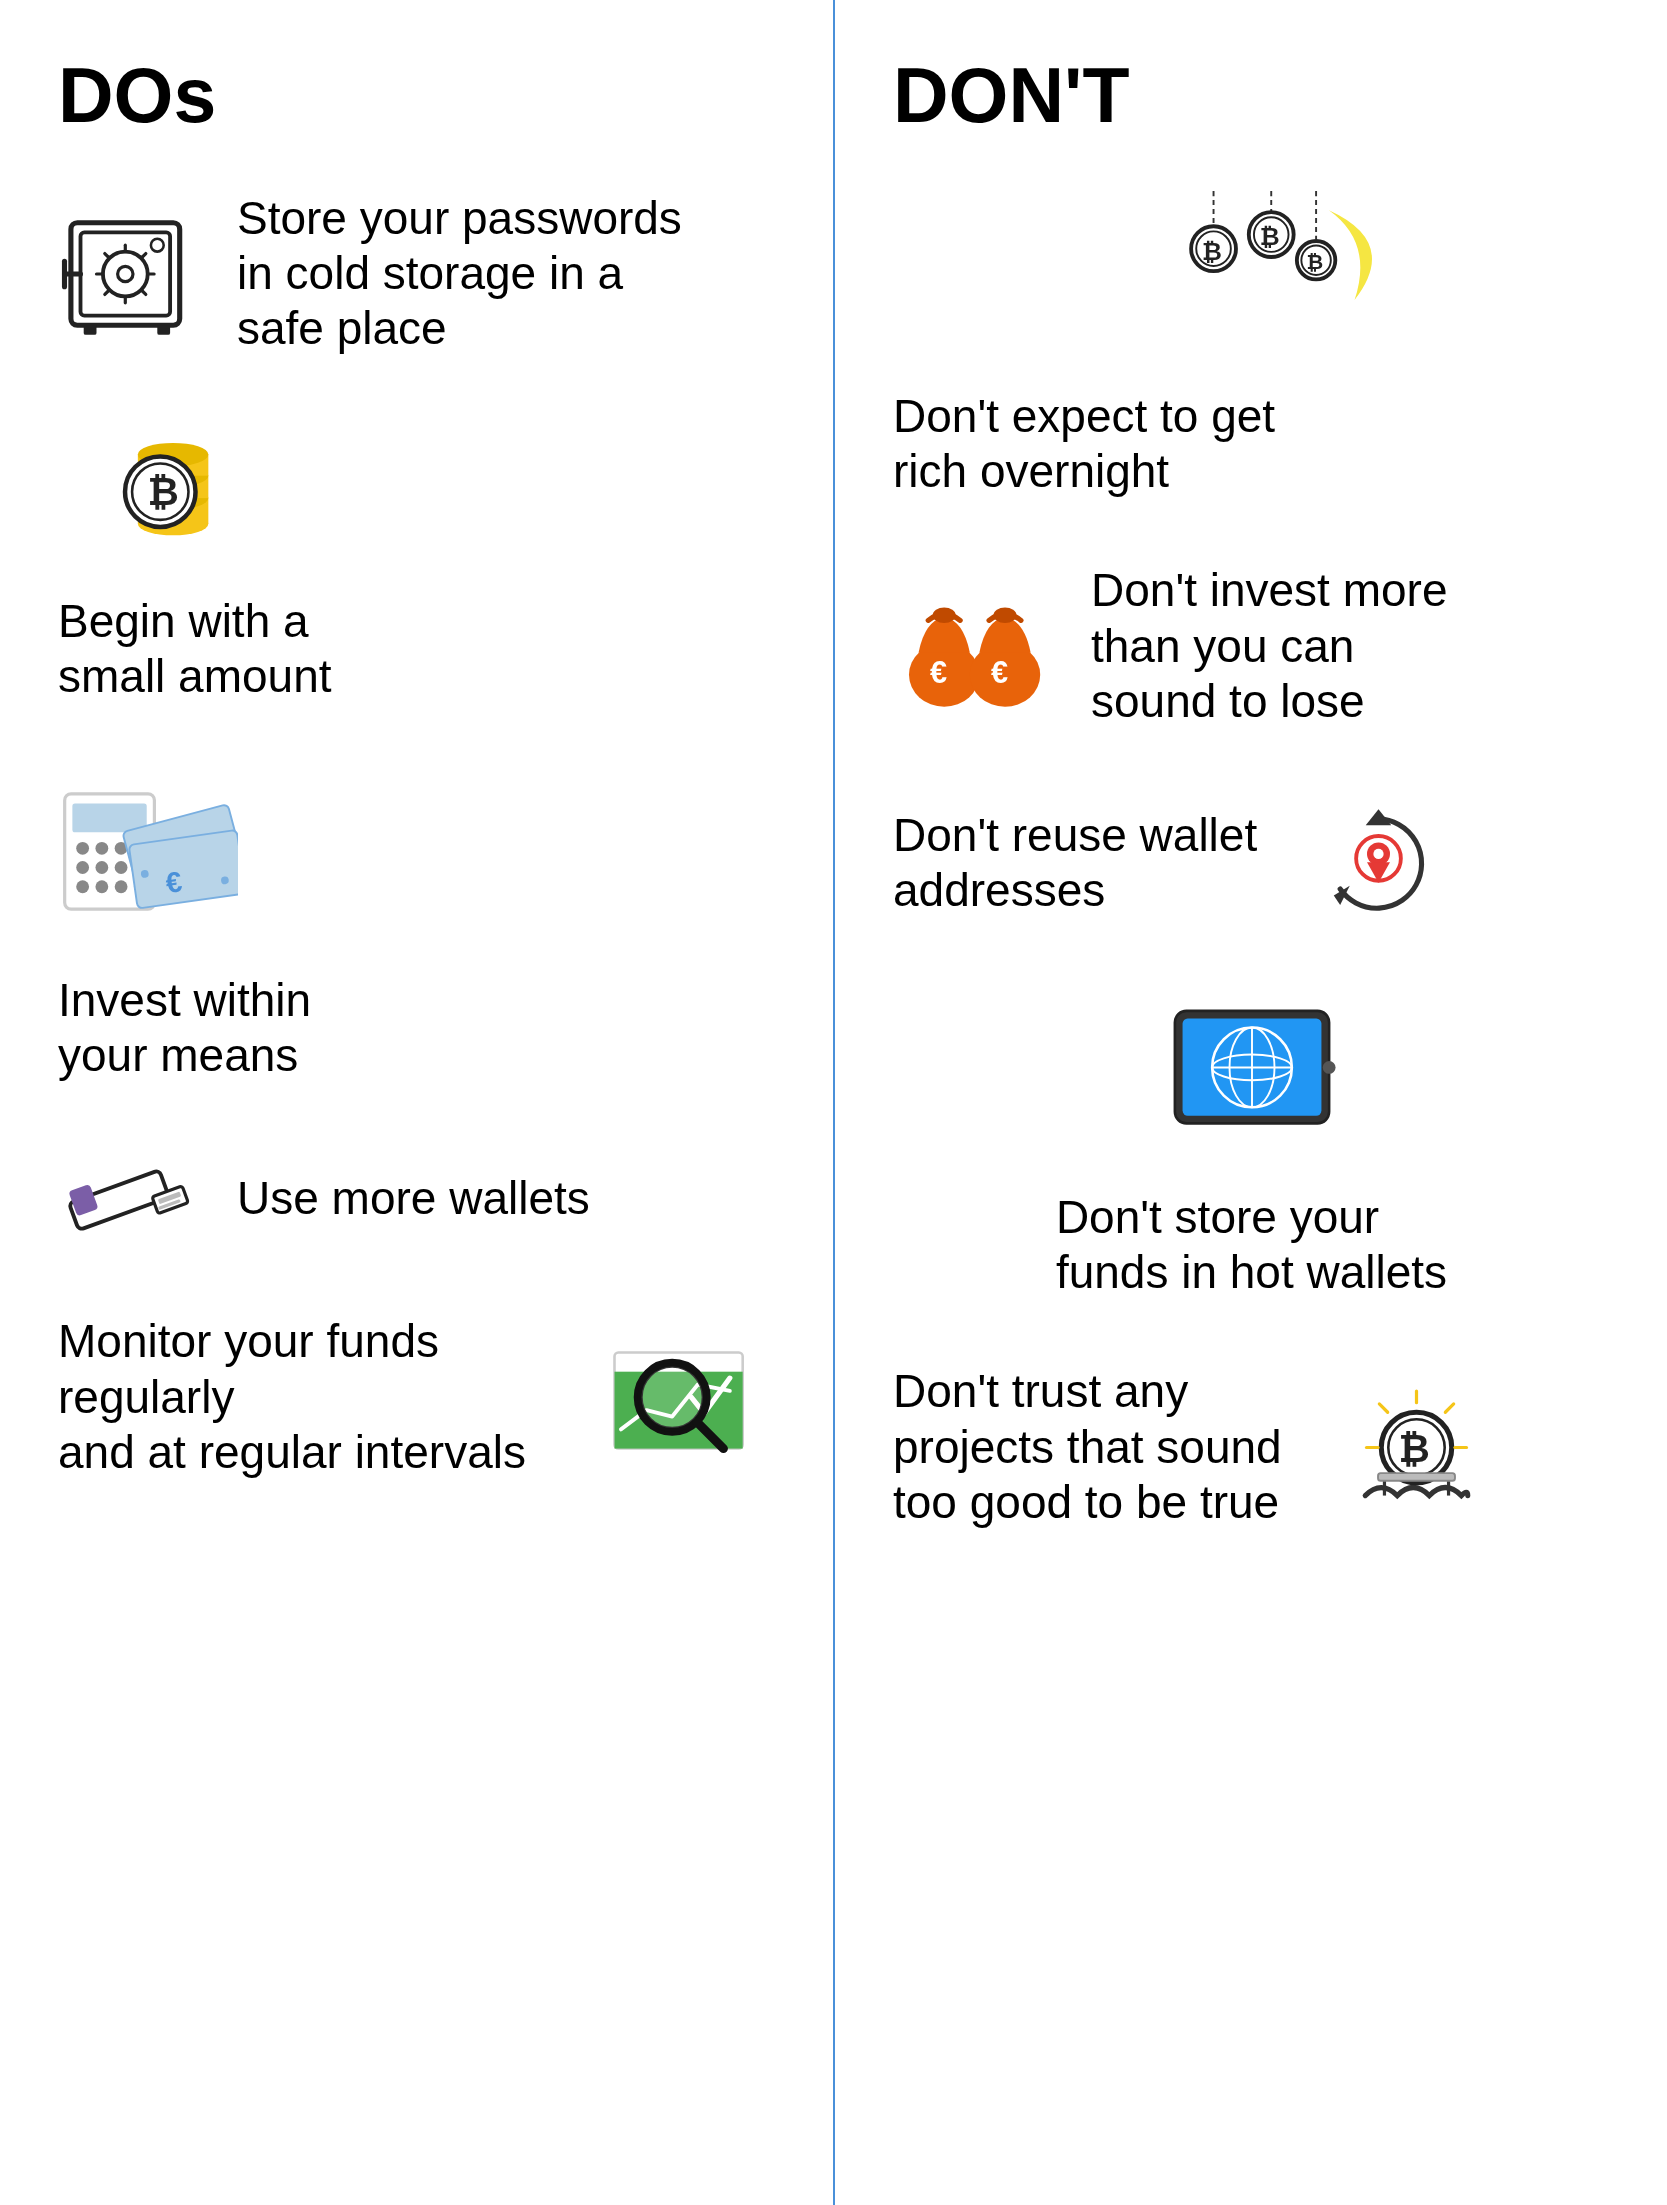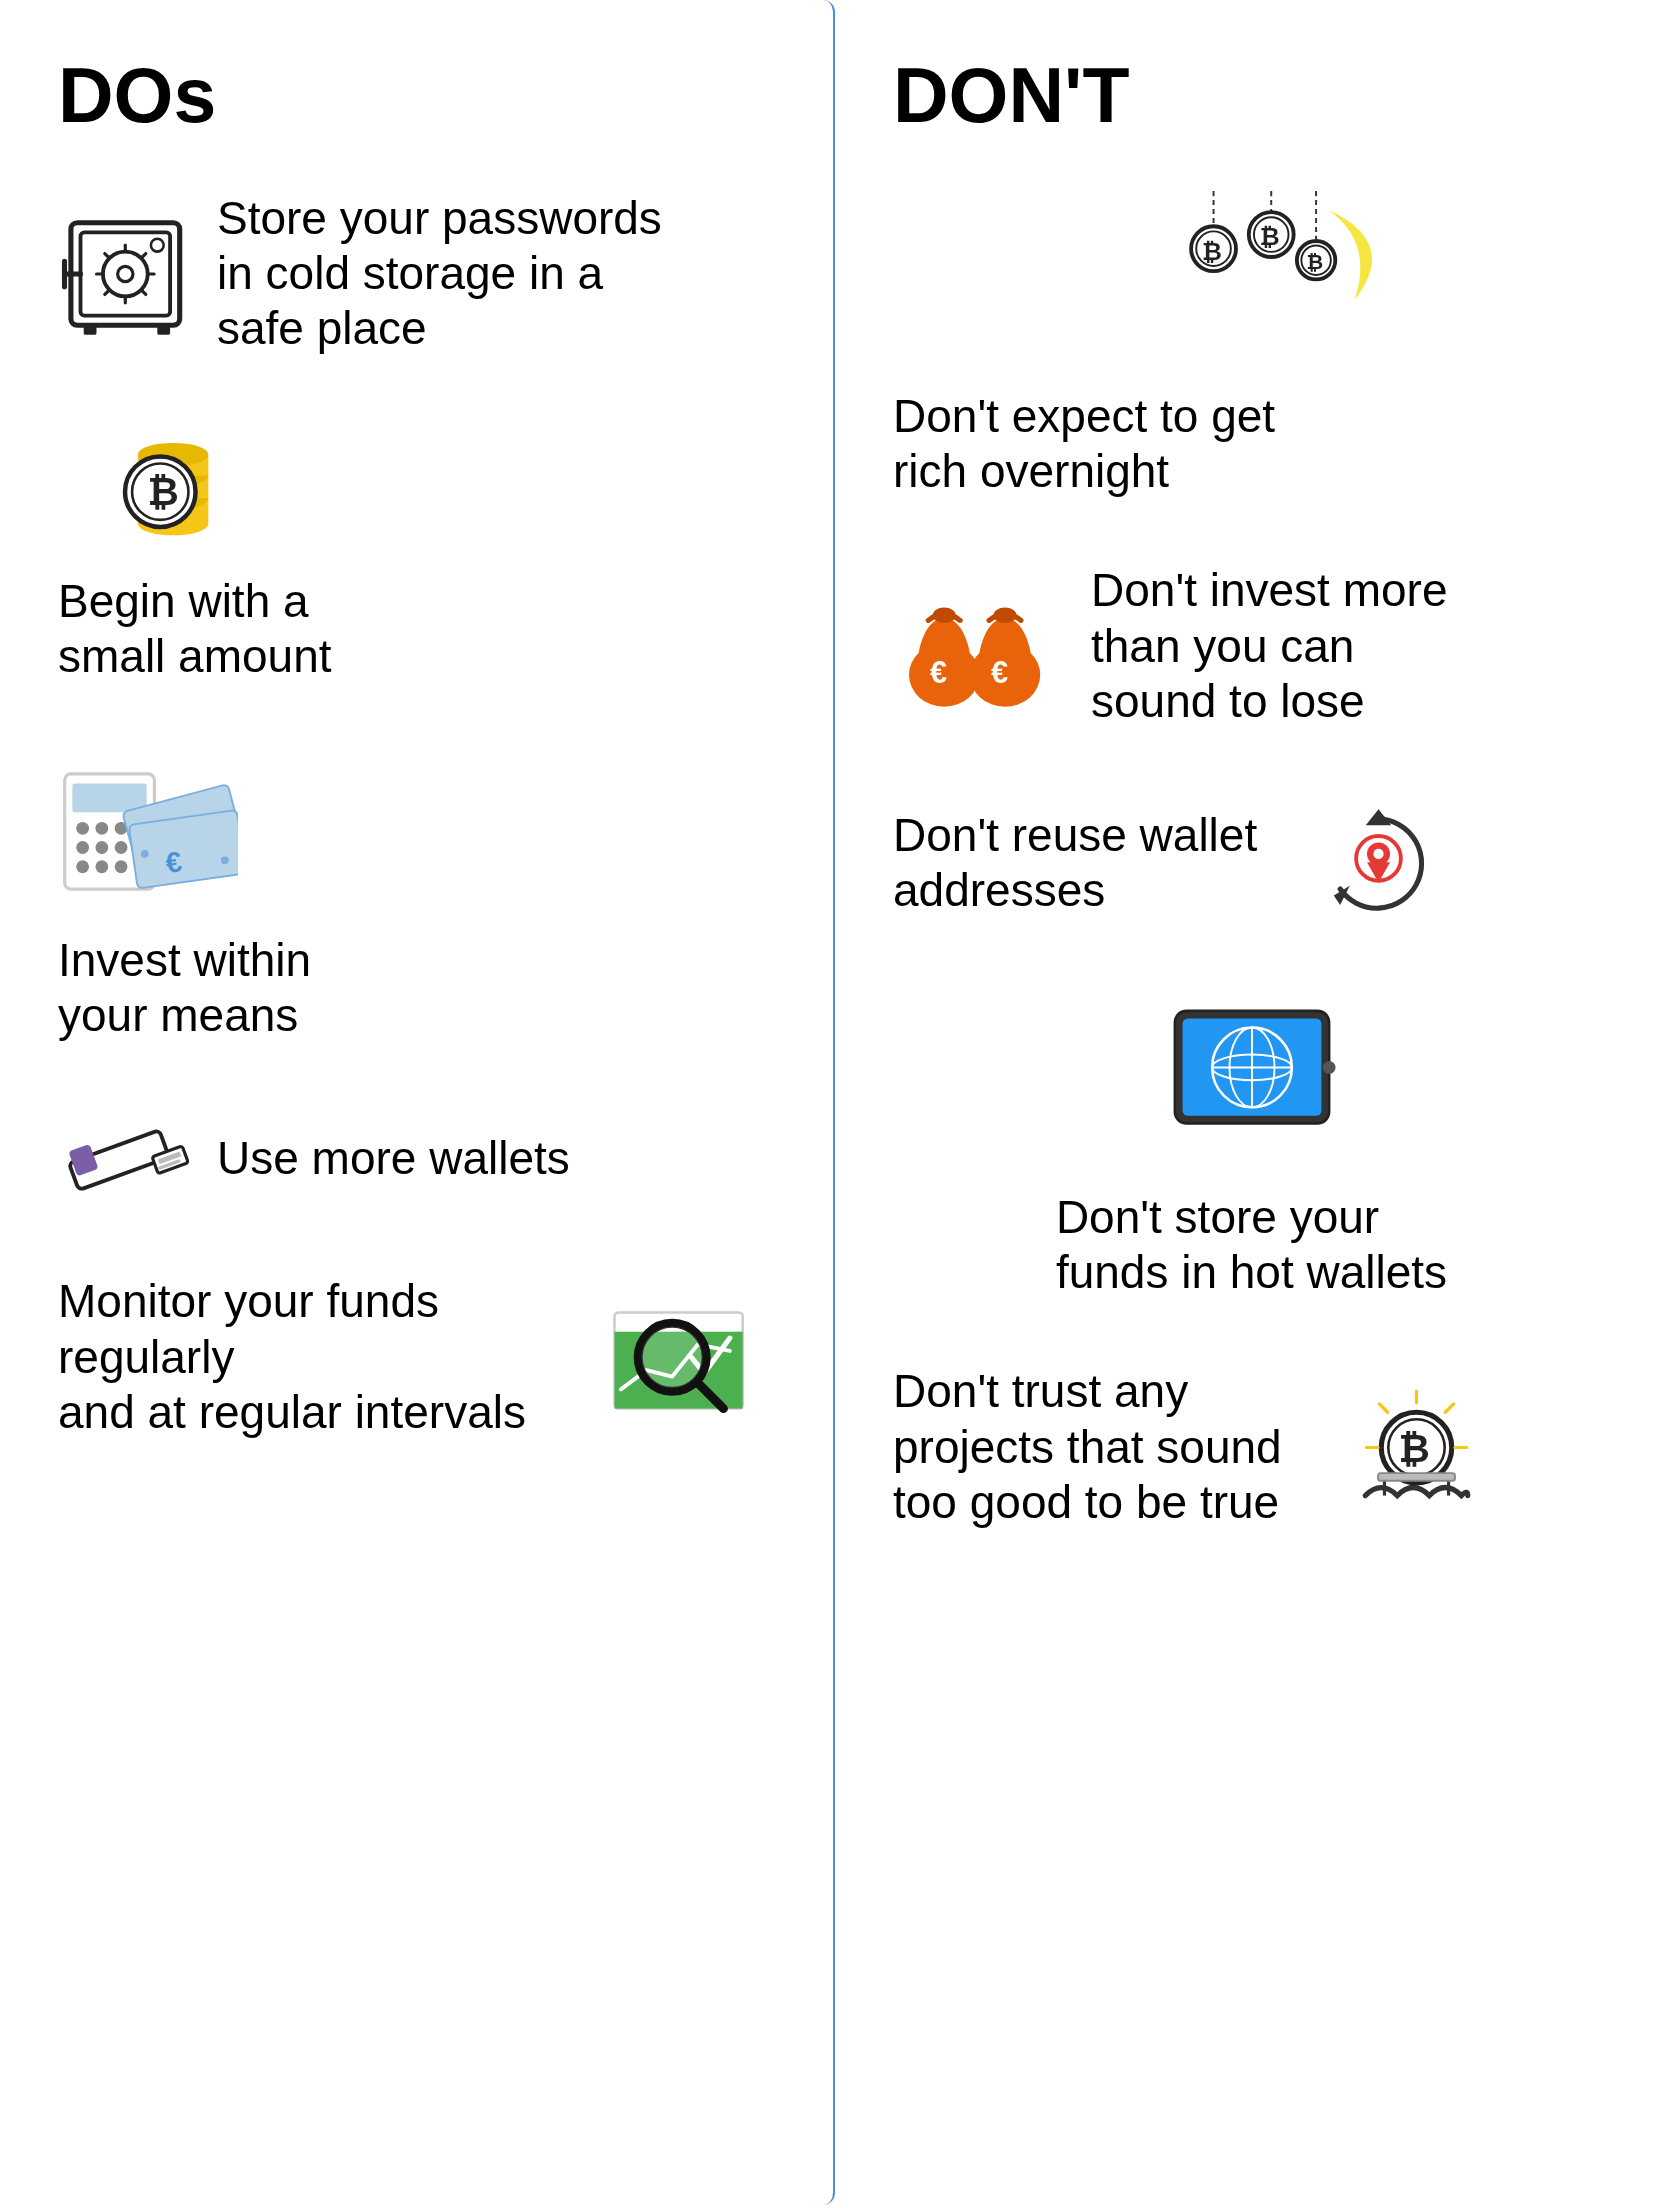--- a/index.html
+++ b/index.html
@@ -11,35 +11,34 @@
     }
     .page {
       display: flex;
       width: 100%;
       min-height: 2205px;
     }
     .column {
       flex: 1;
       padding: 51px 58px;
       position: relative;
-      border-radius: 12px;
     }
     .column-left {
       border-right: 2.6px solid #4a90d9;
     }
     .column-title {
       font-size: 77px;
       font-weight: 900;
       margin-bottom: 51px;
     }
     .item {
       display: flex;
       align-items: center;
       margin-bottom: 77px;
-      gap: 18px;
+      gap: 38px;
     }
     .item-text-below {
       display: flex;
       align-items: flex-start;
       margin-bottom: 64px;
     }
     .item-text-below .icon-wrap {
       margin-bottom: 19px;
     }
     .item-label {

